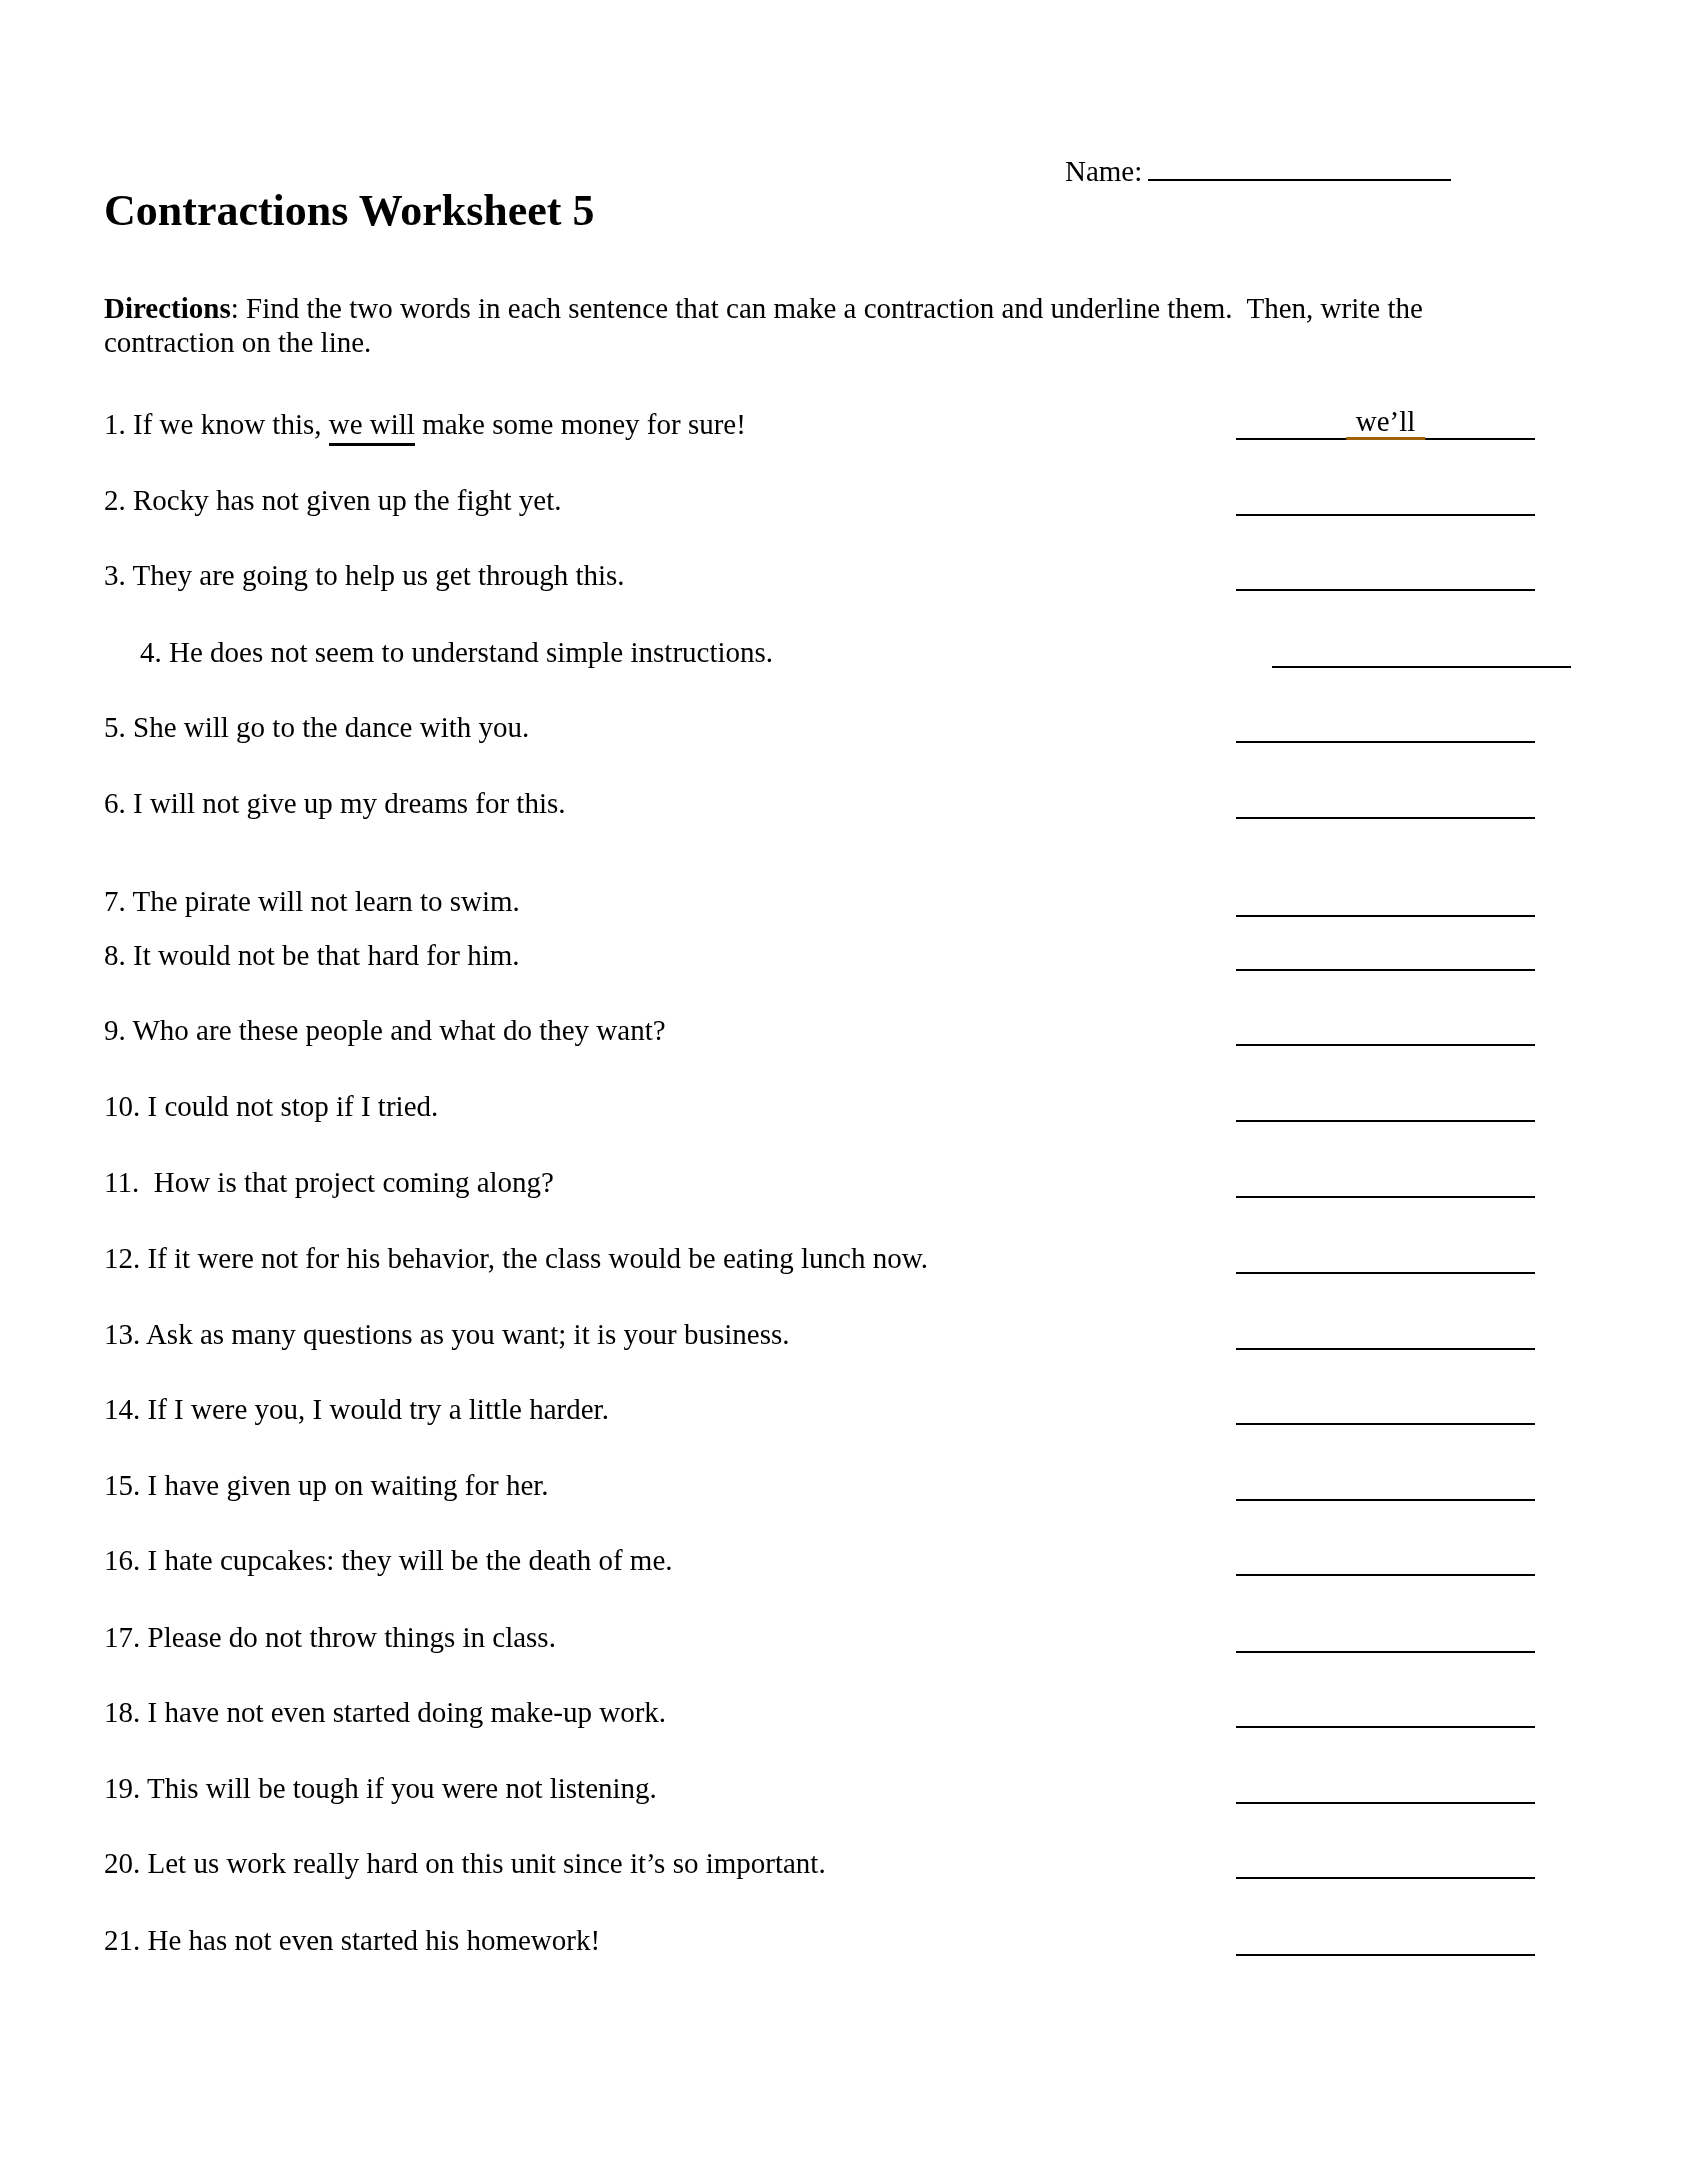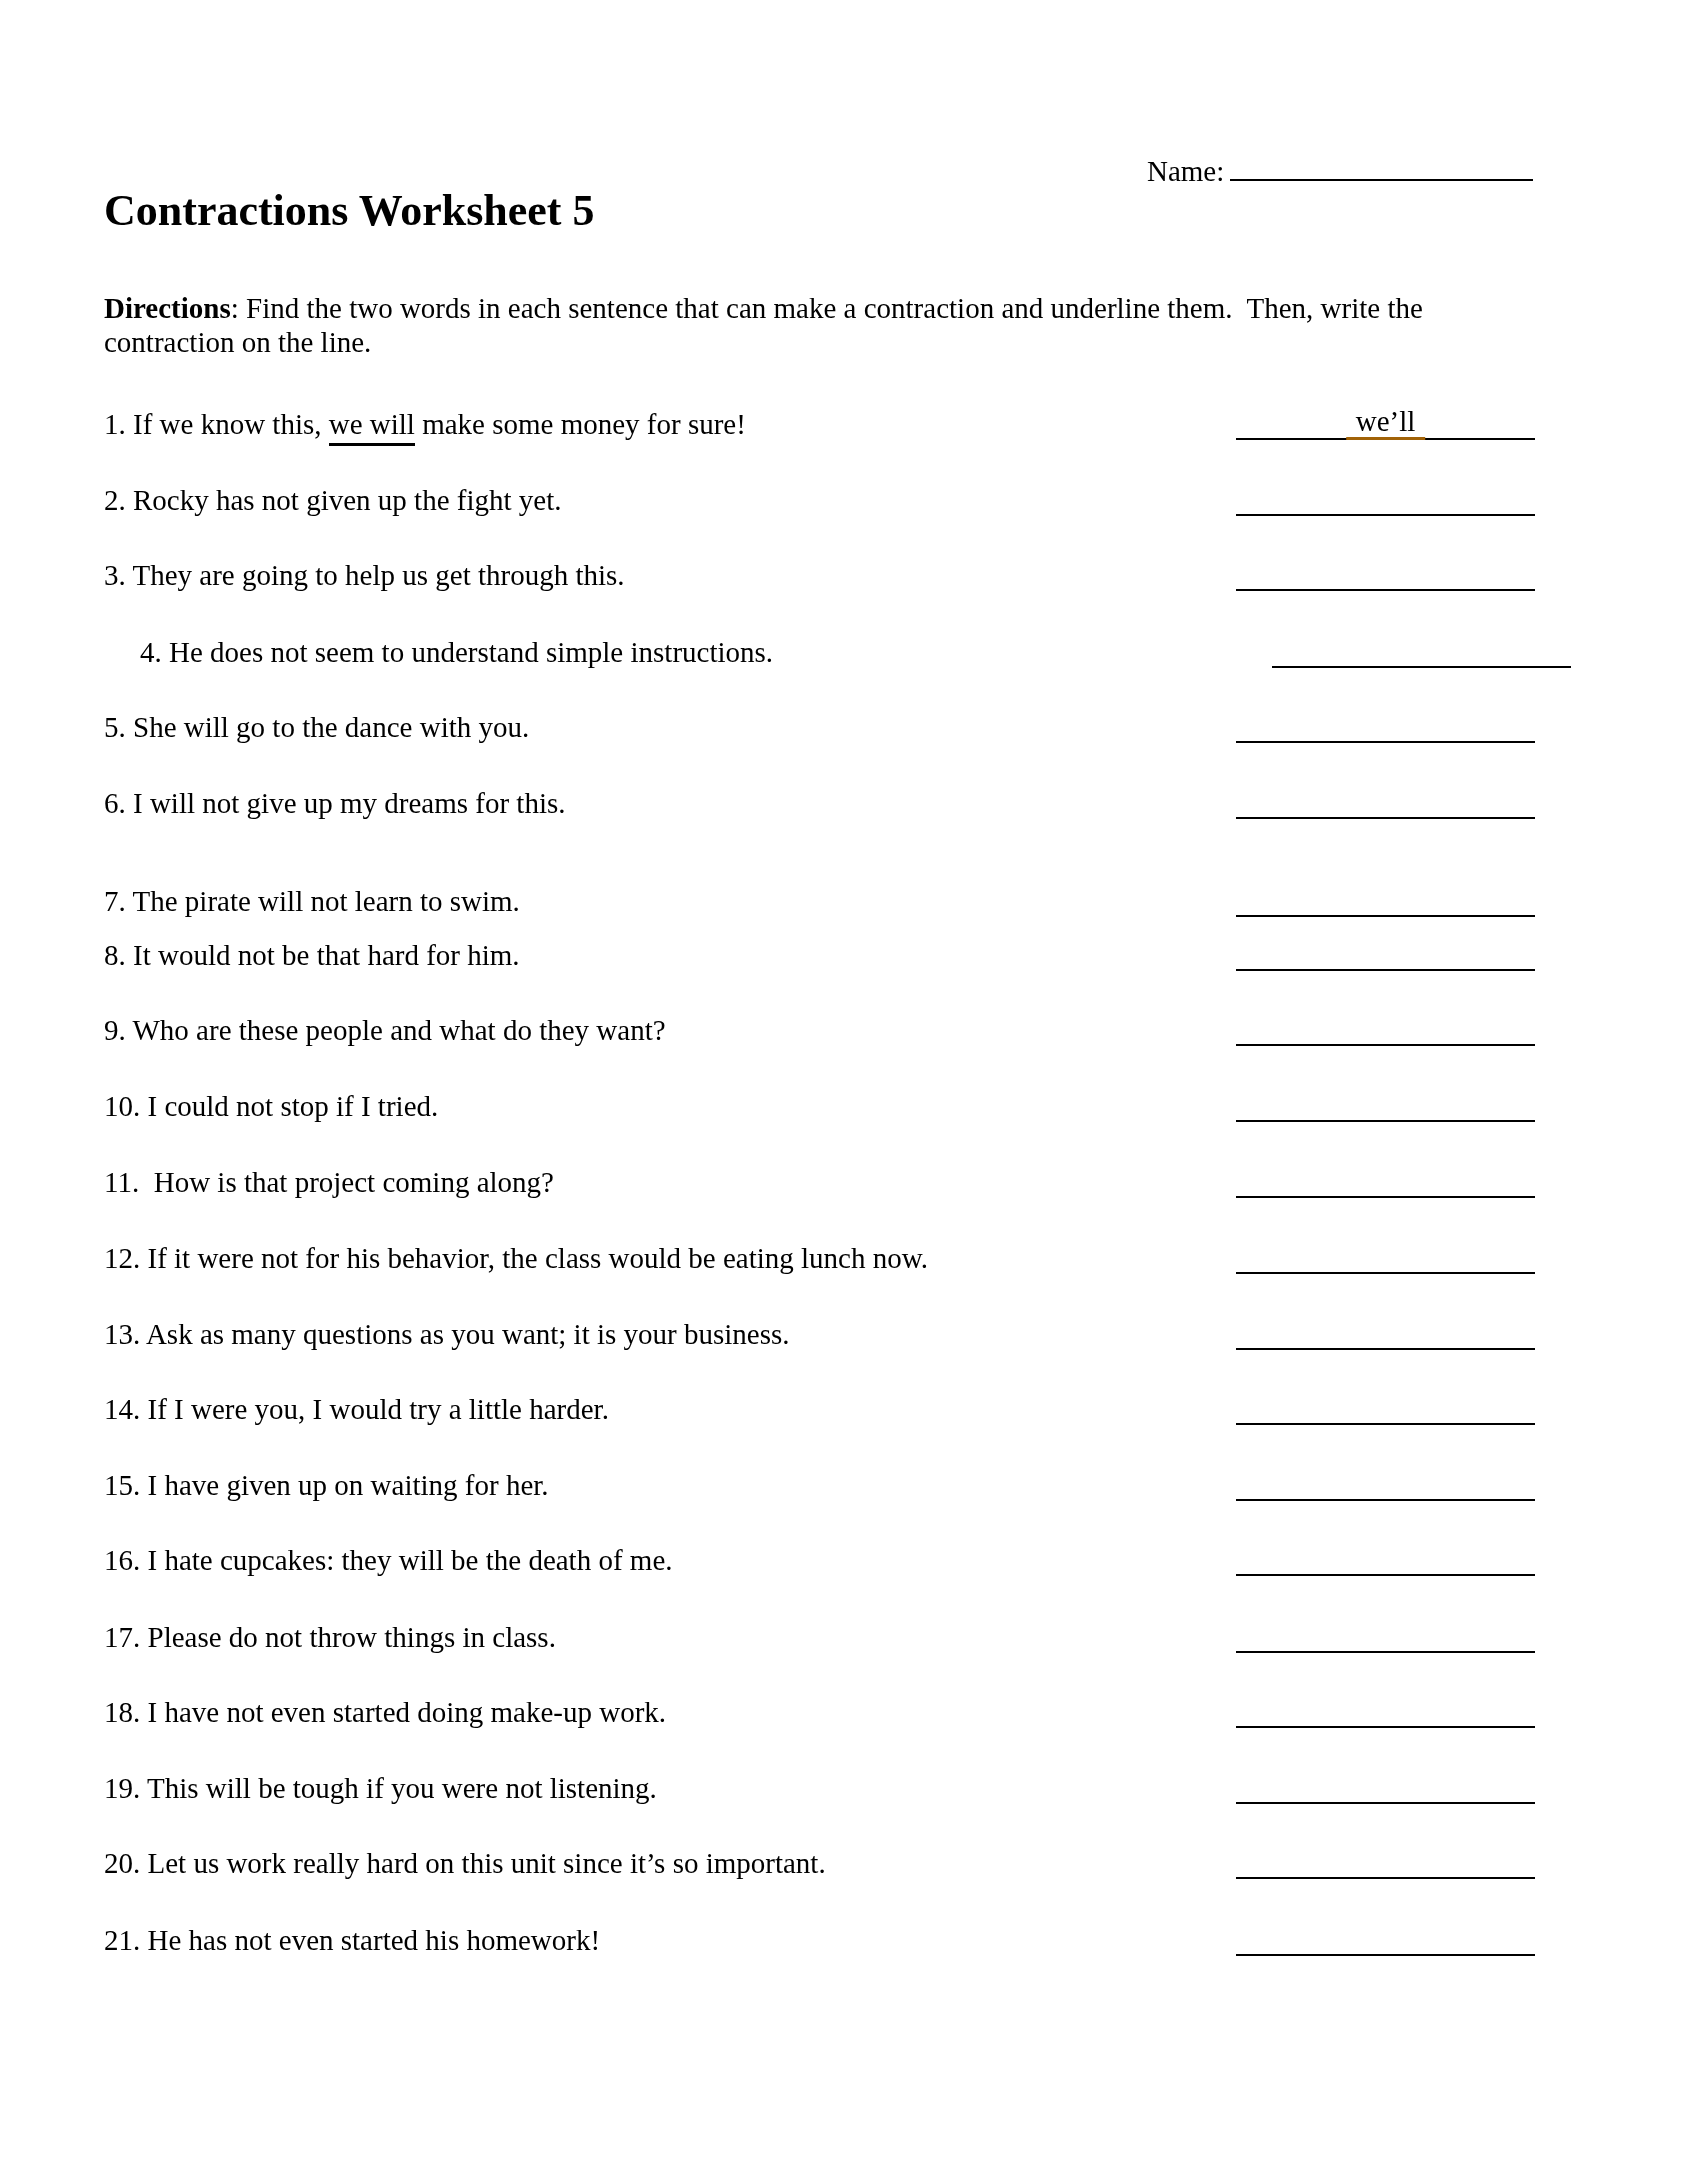--- a/index.html
+++ b/index.html
@@ -11,21 +11,21 @@
     position: relative;
     width: 1683px;
     height: 2178px;
     background: #ffffff;
     font-family: "Liberation Serif", "DejaVu Serif", serif;
     color: #000000;
     overflow: hidden;
   }
   .name-block {
     position: absolute;
-    left: 1147px;
+    left: 1065px;
     top: 154px;
     font-size: 29px;
     line-height: 34px;
     white-space: nowrap;
   }
   .name-line {
     display: inline-block;
     width: 303px;
     border-bottom: 2px solid #000;
     vertical-align: baseline;

